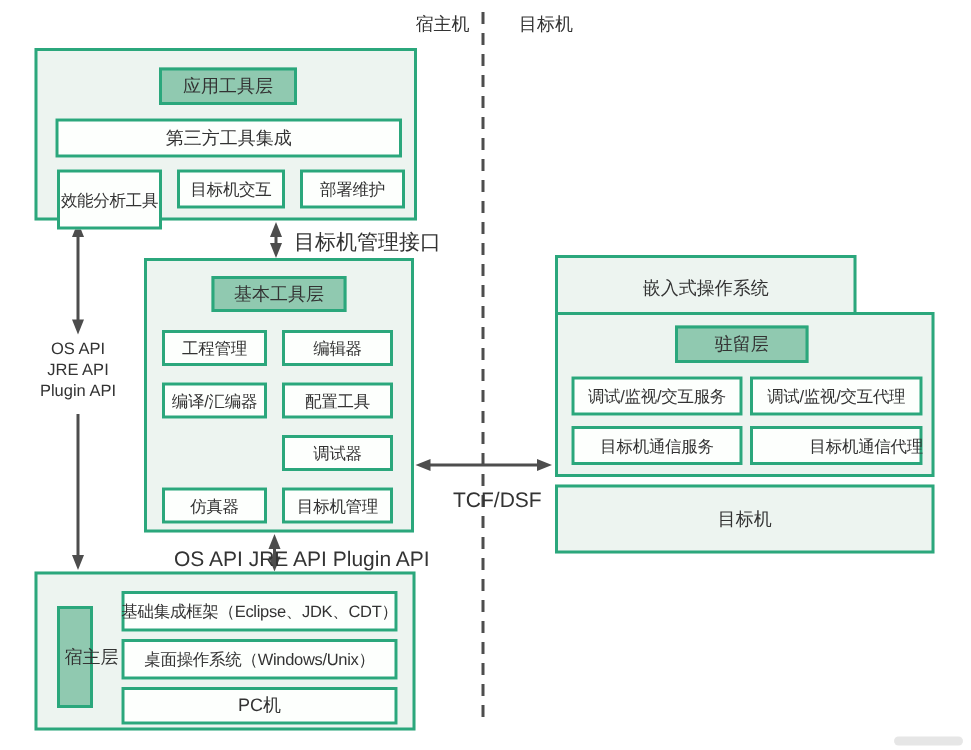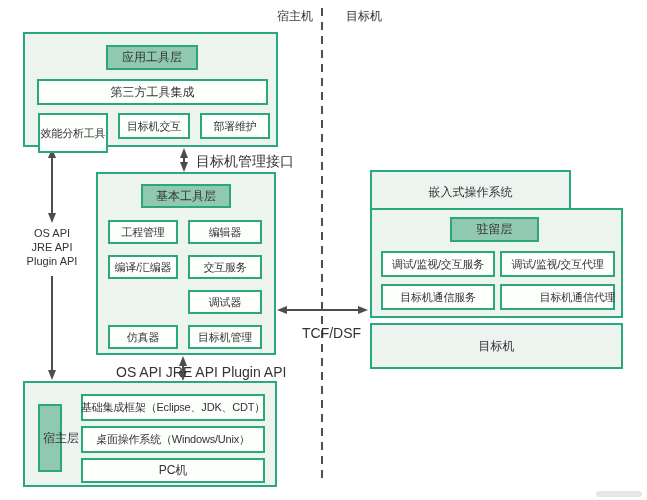--- a/index.html
+++ b/index.html
@@ -71,21 +71,21 @@
     <div>Plugin API</div>
   </div>
 
   <div class="lbl11" style="left:196px;top:153px;">目标机管理接口</div>
 
   <div class="panel" style="left:96px;top:172px;width:180px;height:183px;padding-left:44px;">
     <div class="hbox" style="left:43px;top:10px;width:90px;height:24px;">基本工具层</div>
     <div class="wbox f11" style="left:10px;top:46px;width:70px;height:24px;">工程管理</div>
     <div class="wbox f11" style="left:90px;top:46px;width:74px;height:24px;">编辑器</div>
     <div class="wbox f11" style="left:10px;top:81px;width:70px;height:24px;">编译/汇编器</div>
-    <div class="wbox f11" style="left:90px;top:81px;width:74px;height:24px;">交互服务</div>
+    <div class="wbox f11" style="left:90px;top:81px;width:74px;height:24px;">配置工具</div>
     <div class="wbox f11" style="left:90px;top:116px;width:74px;height:24px;">调试器</div>
     <div class="wbox f11" style="left:10px;top:151px;width:70px;height:24px;">仿真器</div>
     <div class="wbox f11" style="left:90px;top:151px;width:74px;height:24px;">目标机管理</div>
   </div>
 
   <div class="lbl11" style="left:116px;top:364px;width:140px;text-align:center;">OS API JRE API Plugin API</div>
 
   <div class="panel" style="left:23px;top:381px;width:254px;height:106px;">
     <div class="hbox" style="left:13px;top:21px;width:24px;height:68px;">
       <div class="vtext">宿主层</div>

